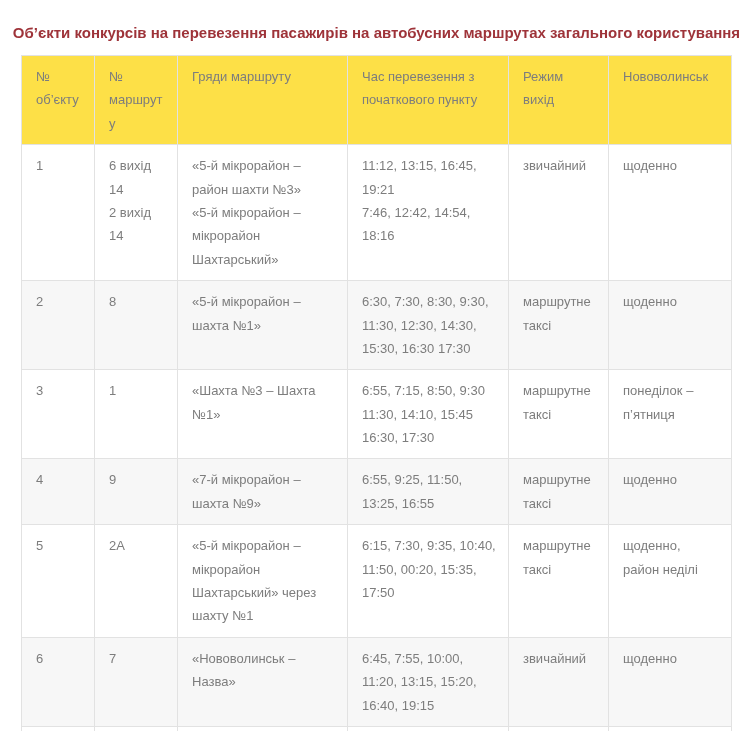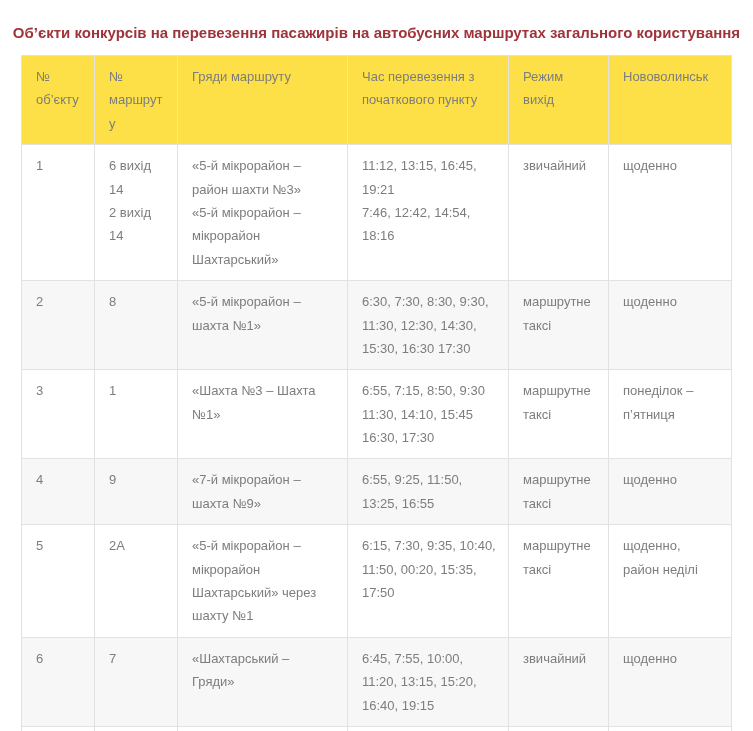--- a/index.html
+++ b/index.html
@@ -120,21 +120,21 @@
         <td>5</td>
         <td>2А</td>
         <td>«5-й мікрорайон – мікрорайон Шахтарський» через шахту №1</td>
         <td>6:15, 7:30, 9:35, 10:40, 11:50, 00:20, 15:35, 17:50</td>
         <td>маршрутне таксі</td>
         <td>щоденно, район неділі</td>
       </tr>
       <tr>
         <td>6</td>
         <td>7</td>
-        <td>«Шахтарський – Гряди»</td>
+        <td>«Нововолинськ – Назва»</td>
         <td>6:45, 7:55, 10:00, 11:20, 13:15, 15:20, 16:40, 19:15</td>
         <td>звичайний</td>
         <td>щоденно</td>
       </tr>
       <tr>
         <td>7</td>
         <td>13</td>
         <td>«Нововолинськ – Благодатне» через Грибовицю</td>
         <td>6:20, 7:40, 8:50, 14:10, 17:15, 18:35</td>
         <td>звичайний</td>

